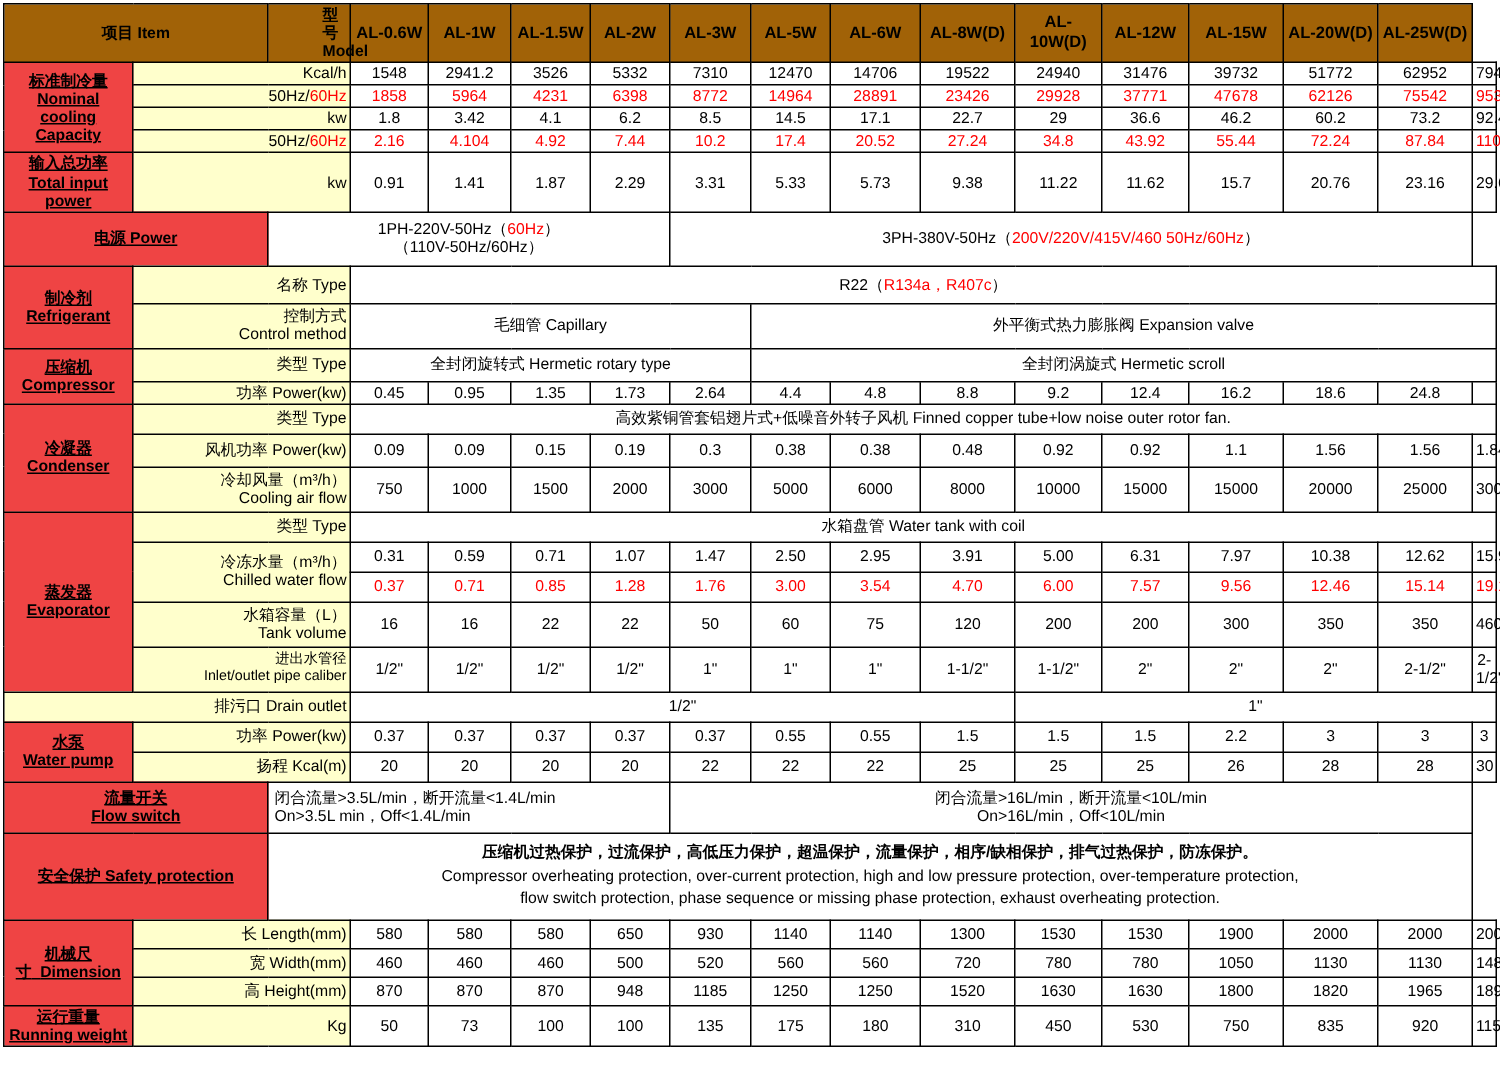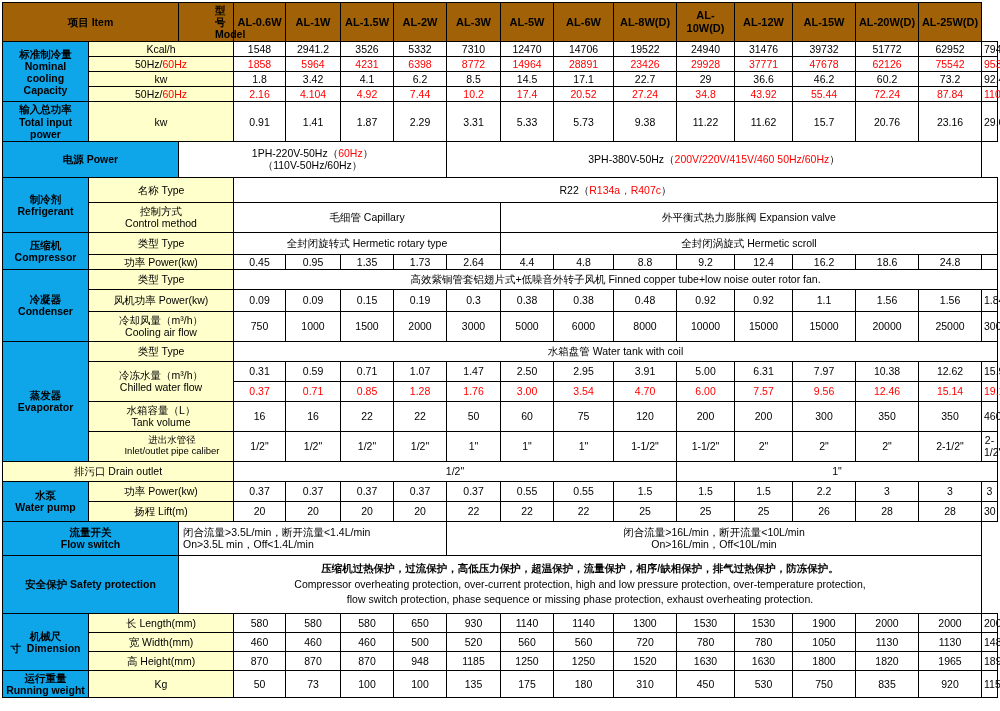--- a/index.html
+++ b/index.html
@@ -1,22 +1,22 @@
 <!DOCTYPE html>
 <html><head>
 <meta charset="utf-8">
 <style>
   html,body{margin:0;padding:0;background:#fff;}
   body{font-family:"Liberation Sans", sans-serif;}
   #sheet{width:1000px;height:711px;position:relative;box-sizing:border-box;padding:2px 2px;}
   table{border-collapse:collapse;width:996px;table-layout:fixed;}
   td{border:1px solid #000;font-size:10.5px;text-align:center;vertical-align:middle;padding:1px 2px;line-height:1.15;color:#000;}
   .hdr{background:#a16207;font-weight:bold;}
-  .lbl{background:#0ea5e9;font-weight:bold;}
-  .lbl2{background:#ffffcc;}
+  .lbl{background:#ef4444;font-weight:bold;text-decoration:underline;}
+  .lbl2{background:#ffffcc;text-align:right;}
   .red{color:#ff0000;margin-top:44px;}
   .small{font-size:9.5px;padding-left:24px;}
   .bold{font-weight:bold;}
   .left{text-align:left;padding-left:4px;}
   .model{font-weight:bold;font-size:11px;}
   .safety{font-size:10.5px;line-height:1.45;padding:3px 4px;margin-top:40px;}
 </style>
 </head>
 <body>
 
@@ -361,21 +361,21 @@
     <td>0.55</td>
     <td>1.5</td>
     <td>1.5</td>
     <td>1.5</td>
     <td>2.2</td>
     <td>3</td>
     <td>3</td>
     <td>3</td>
   </tr>
   <tr style="height:20px">
-    <td class="lbl2" colspan="2">扬程 Lift(m)</td>
+    <td class="lbl2" colspan="2">扬程 Kcal(m)</td>
     <td>20</td>
     <td>20</td>
     <td>20</td>
     <td>20</td>
     <td>22</td>
     <td>22</td>
     <td>22</td>
     <td>25</td>
     <td>25</td>
     <td>25</td>

